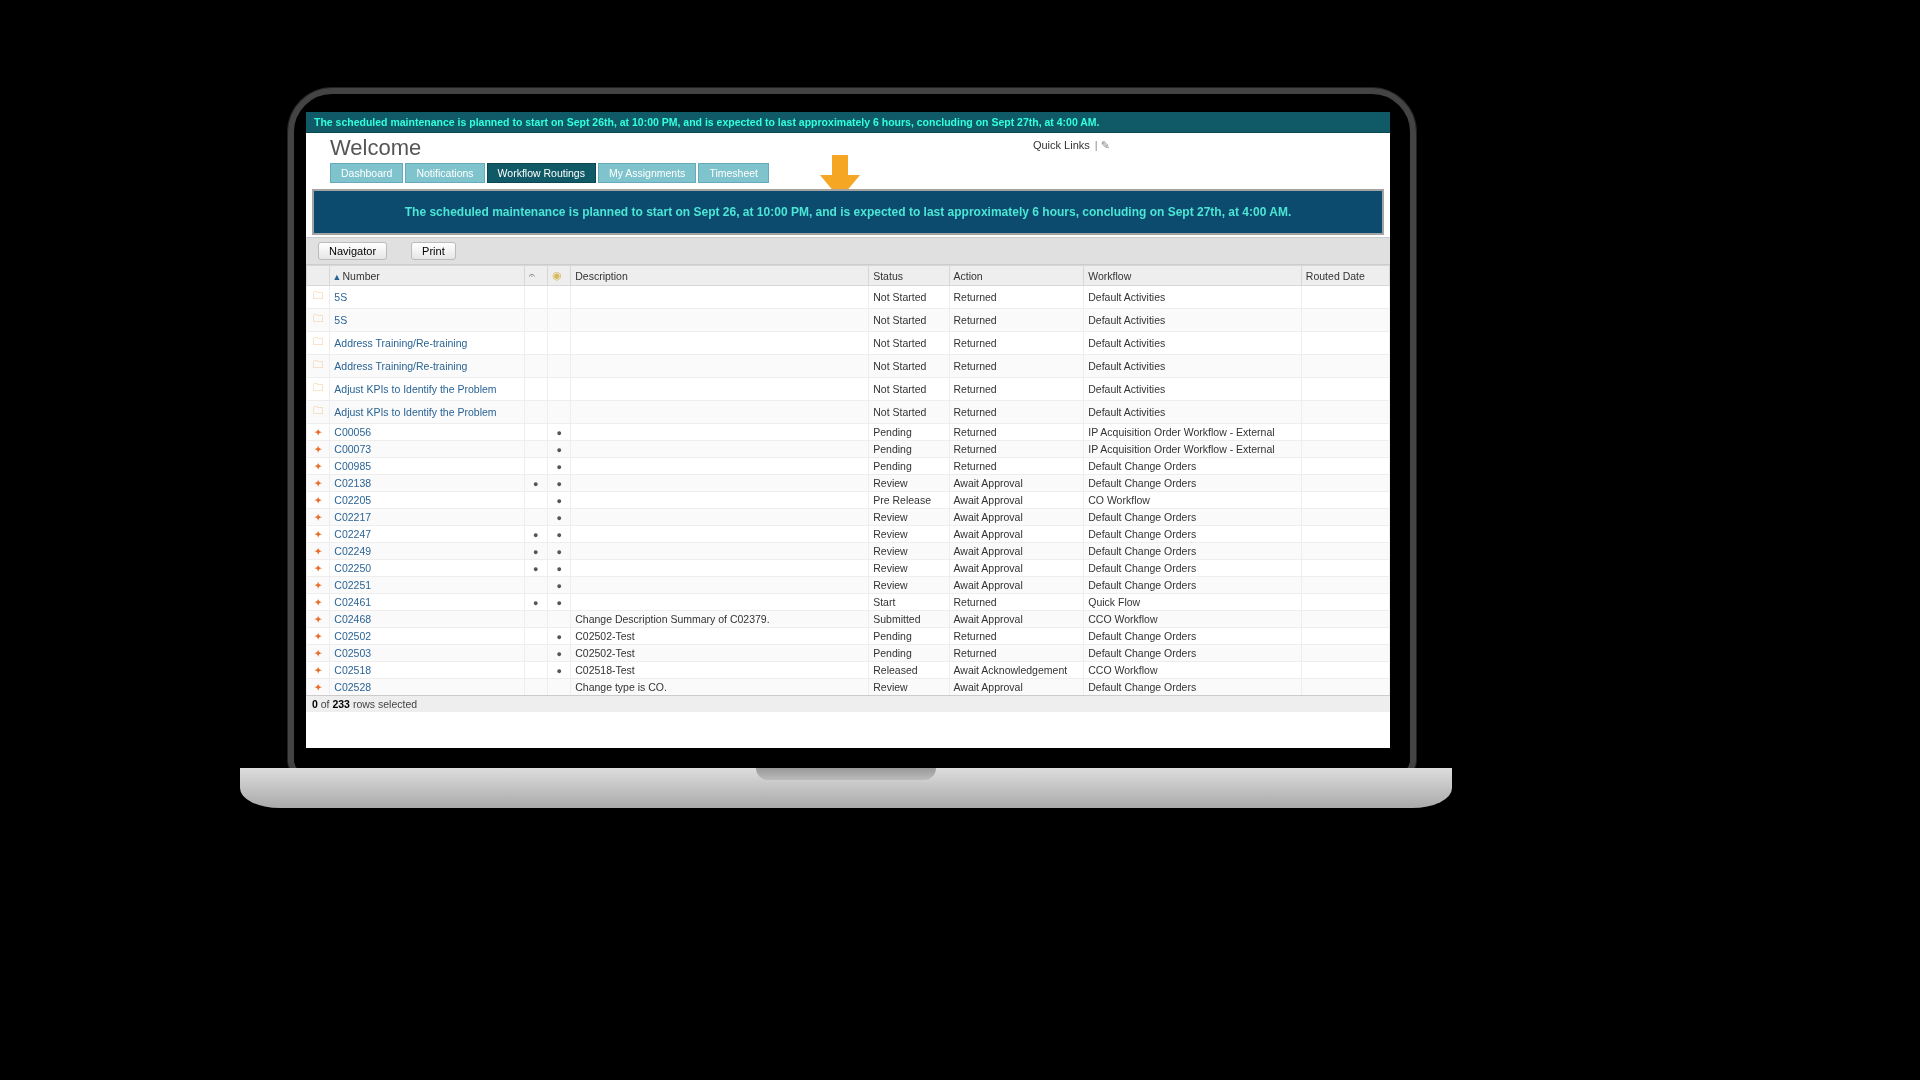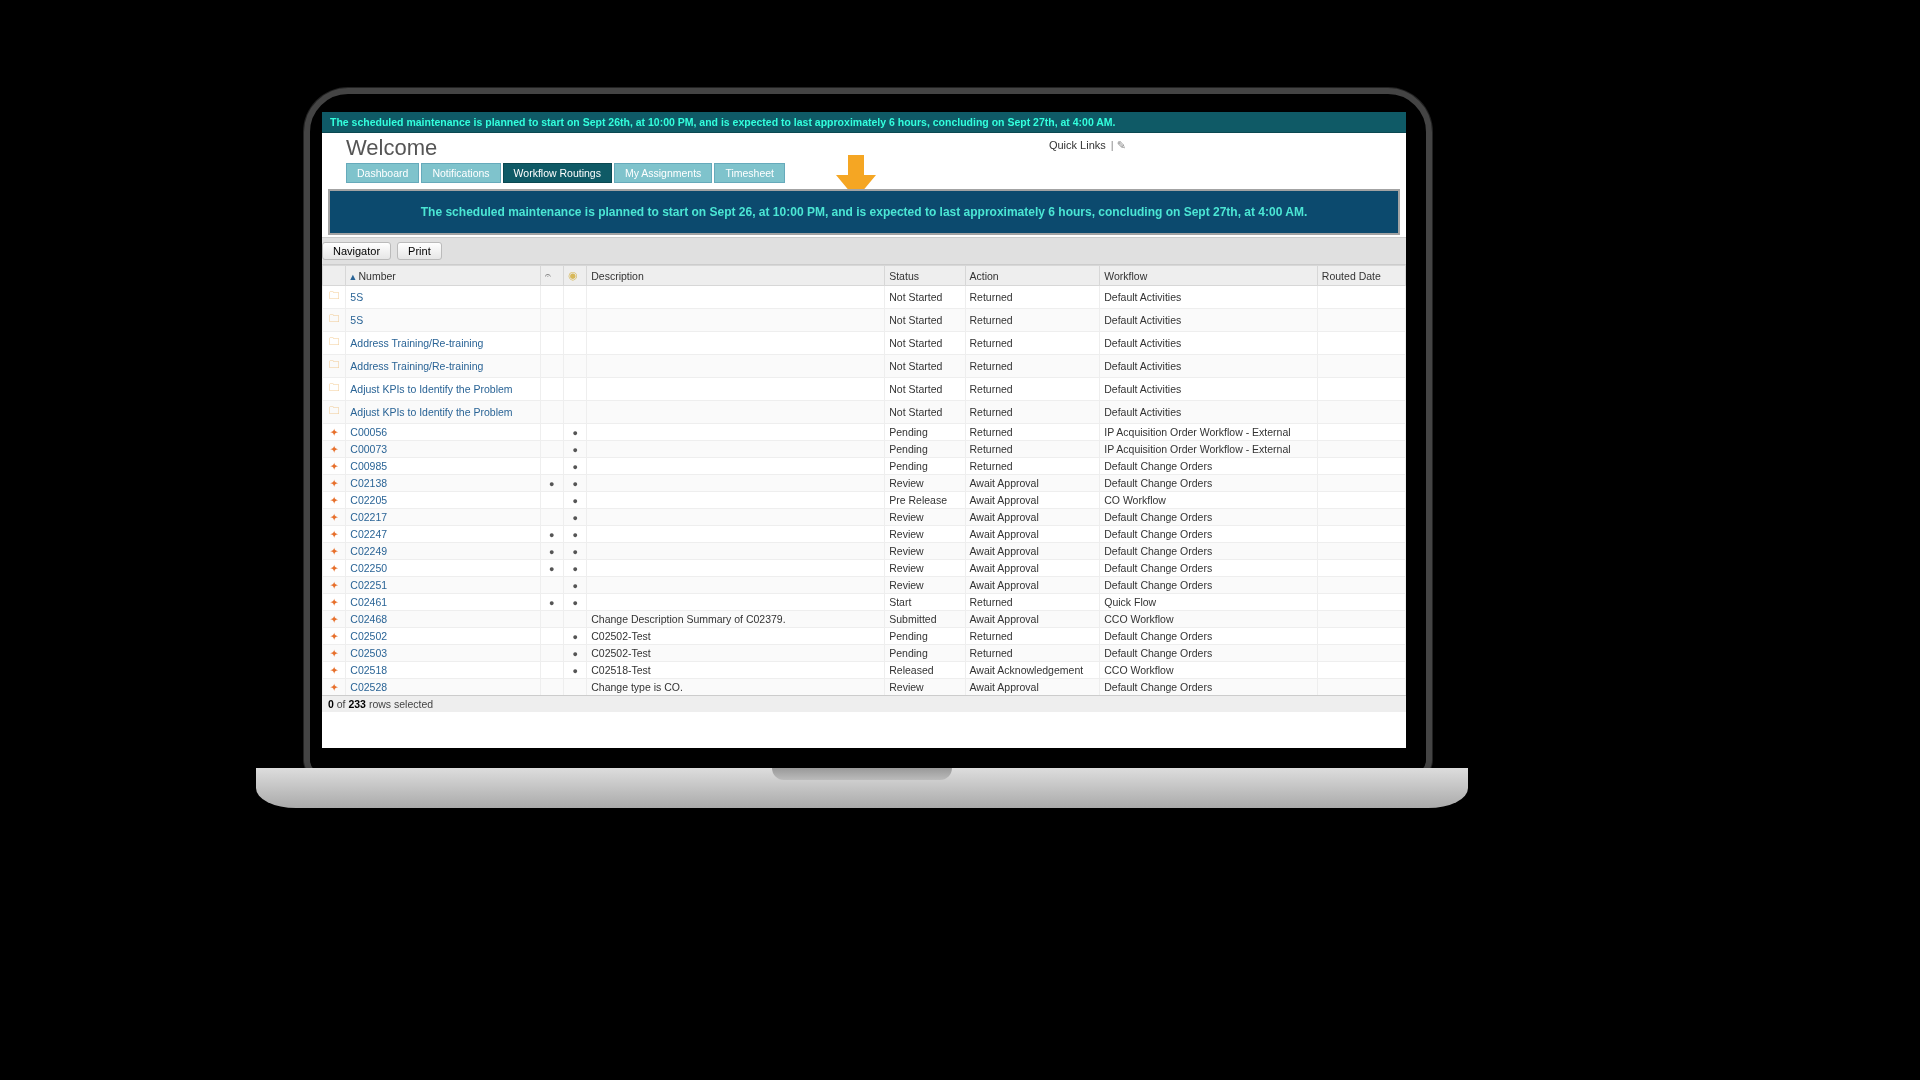--- a/index.html
+++ b/index.html
@@ -1,33 +1,33 @@
 <!DOCTYPE html>
 <html><head>
 <meta charset="utf-8">
 <style>
   html,body{margin:0;padding:0;background:#000;width:1920px;height:1080px;font-family:Arial,Helvetica,sans-serif;overflow:hidden}
-  .laptop{position:absolute;left:256px;top:88px;width:1212px;height:736px}
+  .laptop{position:absolute;left:240px;top:88px;width:1212px;height:736px}
   .bezel{position:absolute;left:48px;top:0;width:1116px;height:680px;background:#000;border:6px solid #444;border-radius:44px 44px 20px 20px;box-shadow:0 0 0 1px #222}
   .screen{position:absolute;left:66px;top:24px;width:1084px;height:636px;background:#fff;overflow:hidden;font-size:11px;color:#333}
   .base{position:absolute;left:0;top:680px;width:1212px;height:40px;background:linear-gradient(#ddd,#aaa);border-radius:0 0 40px 40px/0 0 20px 20px;box-shadow:0 4px 10px rgba(0,0,0,.5)}
   .notch{position:absolute;left:50%;top:680px;width:180px;height:12px;transform:translateX(-50%);background:linear-gradient(#999,#bbb);border-radius:0 0 14px 14px}
   .banner-top{background:#0f5a66;color:#3fd;padding:4px 8px;font-size:10.5px;font-weight:bold;border-bottom:1px solid #0a4851;white-space:nowrap;overflow:hidden}
   .header{position:relative;padding:4px 12px 0 24px}
   .welcome{font-size:22px;color:#555;line-height:1}
   .user{font-size:11px;color:#555;margin-top:1px}
   .quicklinks{position:absolute;right:280px;top:6px;font-size:11px;color:#333}
   .quicklinks .pencil{color:#888;margin-left:2px}
   .tabs{display:flex;gap:2px;margin-top:4px;padding-left:0}
   .tab{background:#7fc3cc;color:#fff;padding:3px 10px;font-size:10.5px;cursor:pointer;border:1px solid #6ab;white-space:nowrap}
   .tab.active{background:#0f5a66;border-color:#0a4851}
   .callout{position:relative;margin:6px 6px 2px 6px;border:2px solid #a3a3a3;background:#0c4a6e;color:#4be6d4;font-weight:bold;font-size:12px;padding:14px 10px;text-align:center}
   .arrow{position:absolute;left:510px;top:20px;width:48px;height:48px}
   .arrow svg{width:48px;height:48px;display:block}
-  .toolbar{background:#e0e0e0;padding:4px 0;display:flex;gap:6px;border-top:1px solid #ccc;border-bottom:1px solid #ccc}
+  .toolbar{background:#e0e0e0;padding:4px 12px;display:flex;gap:24px;border-top:1px solid #ccc;border-bottom:1px solid #ccc}
   .btn{background:linear-gradient(#fff,#e6e6e6);border:1px solid #bbb;border-radius:3px;padding:2px 10px;font-size:11px;cursor:pointer}
   .grid-wrap{height:430px;overflow:auto}
   table.grid{border-collapse:collapse;width:100%;font-size:10.5px;table-layout:fixed}
   table.grid th{background:#eee;border:1px solid #d7d7d7;padding:3px 4px;text-align:left;color:#333;position:sticky;top:0;font-weight:normal}
   table.grid td{border:1px solid #eee;padding:2px 4px;color:#333;white-space:nowrap;overflow:hidden;text-overflow:ellipsis}
   table.grid tr:nth-child(even) td{background:#fafafa}
   .sort-asc{color:#2a6496}
   .link{color:#2a6496;cursor:pointer;text-decoration:none}
   .icon-cell{width:18px;text-align:center}
   .ico-doc{color:#e8a33d}

